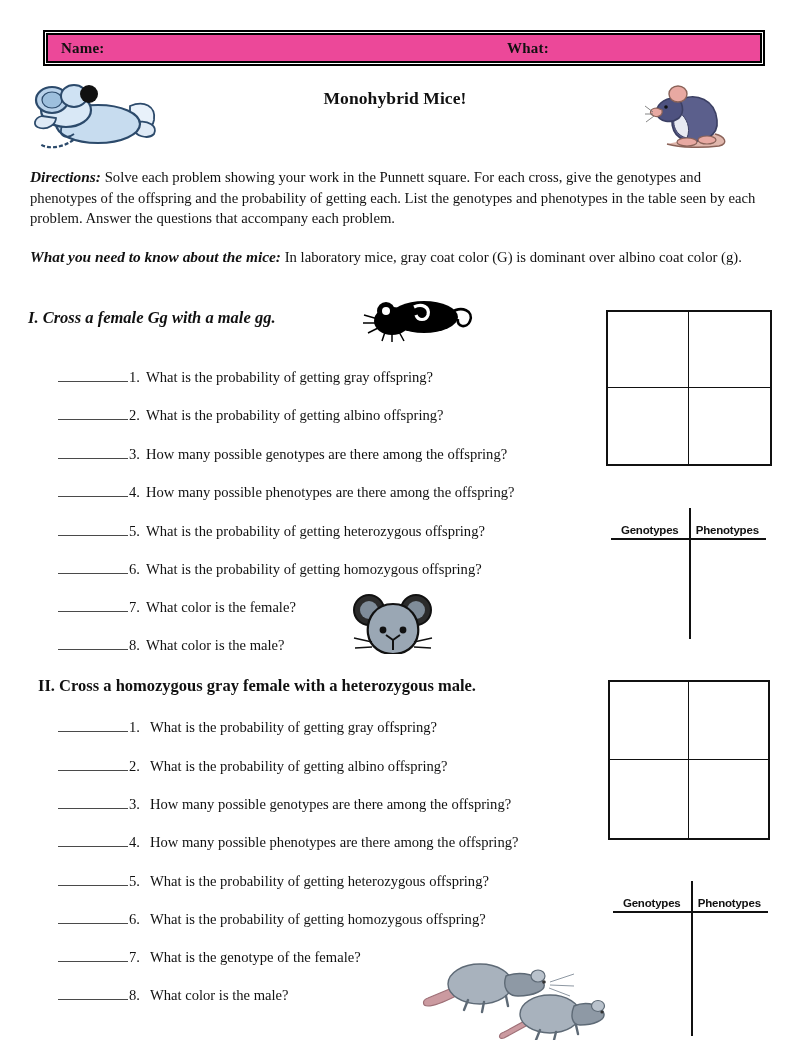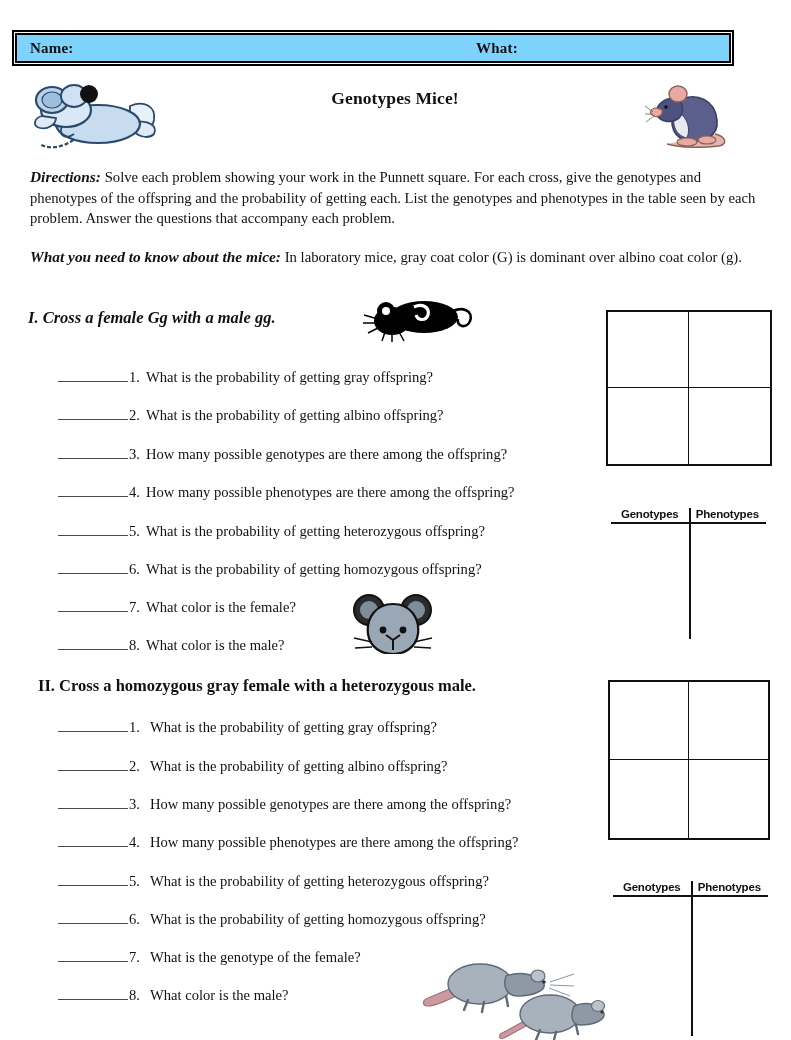--- a/index.html
+++ b/index.html
@@ -12,27 +12,27 @@
     height: 1040px;
     position: relative;
     font-family: "Liberation Serif", serif;
     color: #111111;
     overflow: hidden;
   }
 
   
   .namedate-box {
     position: absolute;
-    left: 12px;
+    left: 43px;
     top: 30px;
     width: 722px;
     height: 36px;
     border: 2px solid #000;
     box-shadow: inset 0 0 0 1px #ffffff, inset 0 0 0 3px #000000;
-    background: #7dd3fc;
+    background: #ec4899;
     box-sizing: border-box;
   }
   .namedate-label {
     position: absolute;
     top: 8px;
     font-family: "Liberation Serif", serif;
     font-weight: bold;
     font-size: 15px;
     letter-spacing: 0.2px;
   }
@@ -129,20 +129,21 @@
     position: absolute;
     width: 155px;
   }
   .gp-head {
     display: flex;
     font-family: "Liberation Sans", sans-serif;
     font-weight: bold;
     font-size: 11.5px;
     letter-spacing: -0.2px;
     padding-bottom: 2px;
+    margin-top: 16px;
   }
   .gp-head-cell {
     width: 50%;
     text-align: center;
     box-sizing: border-box;
   }
   .gp-rule {
     border-top: 2px solid #111;
     width: 100%;
     height: 0;
@@ -161,21 +162,21 @@
 </style>
 </head>
 <body>
 
 <div class="namedate-box">
   <span class="namedate-label nd-name">Name:</span>
   <span class="namedate-label nd-date">What:</span>
 </div>
 
 <div class="title-block">
-  <div class="title-line">Genotypes Mice!</div>
+  <div class="title-line">Monohybrid Mice!</div>
 </div>
 
 <div class="art" style="left:26px; top:76px; width:140px; height:80px;">
   <svg width="140" height="80" viewBox="0 0 140 80">
 
     <path d="M52 60 C 40 72, 22 74, 14 68" fill="none" stroke="#2c4a6b" stroke-width="2.2" stroke-dasharray="4 2"></path>
 
     <path d="M104 30 C 118 24, 130 30, 128 44 C 126 56, 112 58, 104 50 Z" fill="#e8f1fa" stroke="#2c4a6b" stroke-width="1.8"></path>
     <path d="M112 46 C 122 44, 132 50, 128 58 C 122 64, 108 60, 108 52 Z" fill="#dfeaf6" stroke="#2c4a6b" stroke-width="1.8"></path>
 

